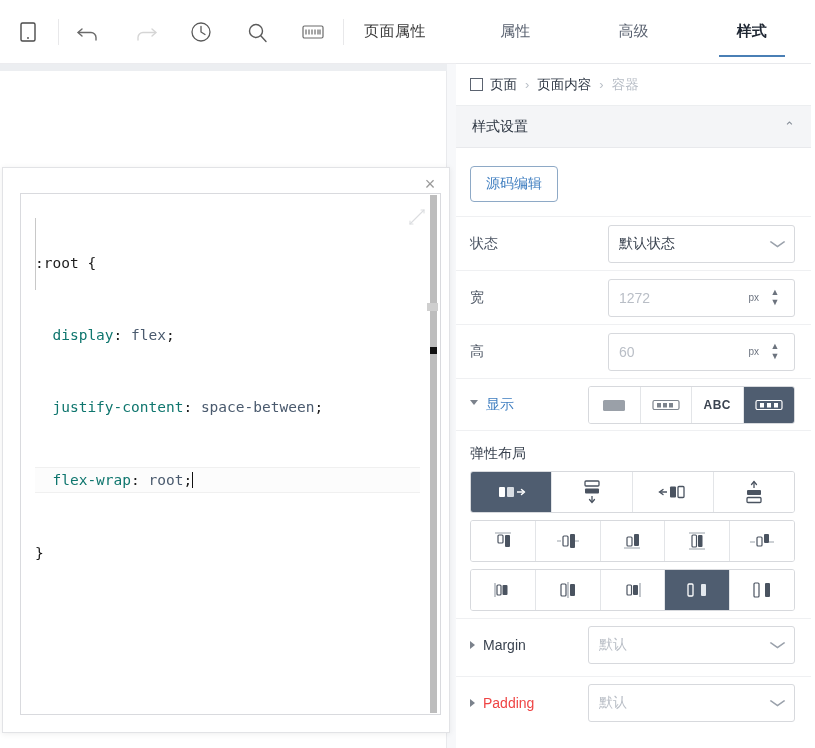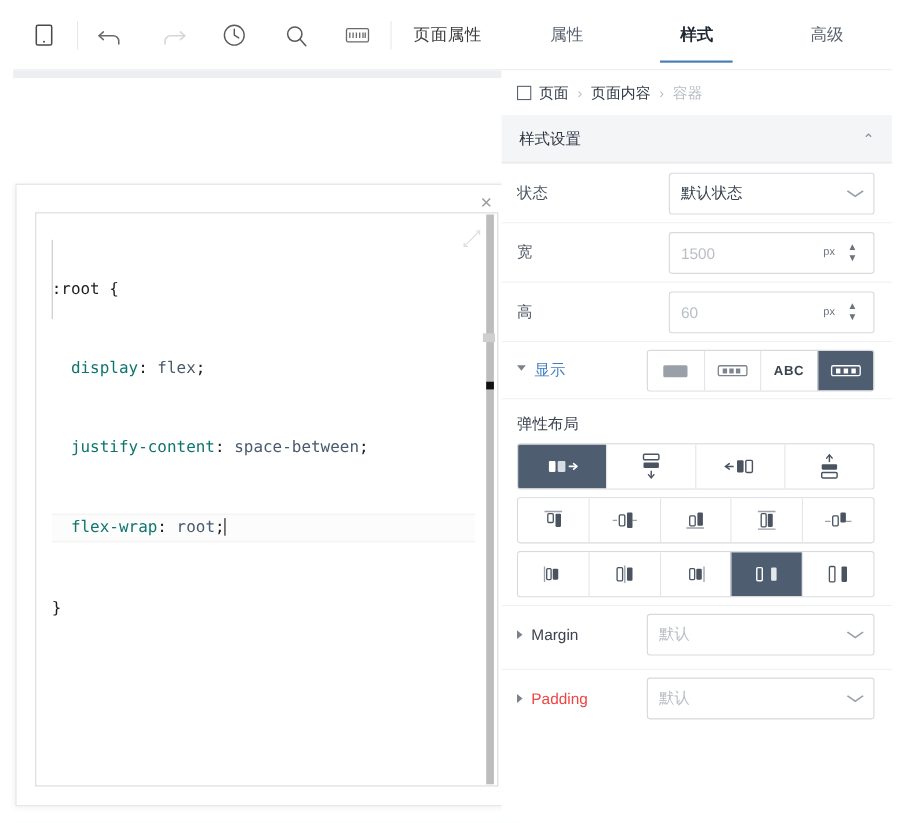--- a/index.html
+++ b/index.html
@@ -8,21 +8,20 @@
     font-family: "Liberation Sans", "DejaVu Sans", sans-serif;
     background: #ffffff;
     overflow: hidden;
   }
   #app { position: relative; width: 815px; height: 748px; }
 
   
   #left-area {
     position: absolute; left: 0; top: 0; width: 460px; height: 748px;
     background: #f7f8fa;
-    margin-left: 12px;
   }
   #toolbar {
     position: absolute; left: 0; top: 0; width: 460px; height: 64px;
     background: #ffffff; display: flex; align-items: center;
     border-bottom: 1px solid #ececef;
   }
   .tb-item {
     display: flex; align-items: center; justify-content: center;
     height: 64px; cursor: pointer; color: #4a4a4a;
   }
@@ -303,55 +302,58 @@
           <div class="thumb"></div>
         </div>
       </div>
     </div>
   </div>
 
   <div id="right-panel">
 
     <div id="tabs">
       <div class="tab">属性</div>
+      <div class="tab">高级</div>
       <div class="tab active">样式</div>
-      <div class="tab">高级</div>
     </div>
 
     <div id="breadcrumb">
       <div class="bc-square"></div>
       <span class="bc-item">页面</span>
       <span class="bc-sep">›</span>
       <span class="bc-item">页面内容</span>
       <span class="bc-sep">›</span>
       <span class="bc-item muted">容器</span>
     </div>
 
     <div id="section-header">
       <span>样式设置</span>
       <span class="chev-up">⌃</span>
     </div>
 
+    <div class="src-btn-wrap">
+      <div id="src-btn">源码编辑</div>
+    </div>
 
     <div class="row">
       <div class="row-label">状态</div>
       <div class="field">
         <span class="val">默认状态</span>
         <span class="chev-down">
           <svg width="13" height="8" viewBox="0 0 13 8" fill="none" stroke="#9aa1ab" stroke-width="1.3">
               <path d="M1 1.5 L6.5 6.5 L12 1.5"></path>
             </svg>
         </span>
       </div>
     </div>
 
     <div class="row">
       <div class="row-label">宽</div>
       <div class="field">
-        <span class="ph">1500</span>
+        <span class="ph">1272</span>
         <span class="unit">px</span>
         <span class="spinner">
           <span>▲</span>
           <span>▼</span>
         </span>
       </div>
     </div>
 
     <div class="row">
       <div class="row-label">高</div>

